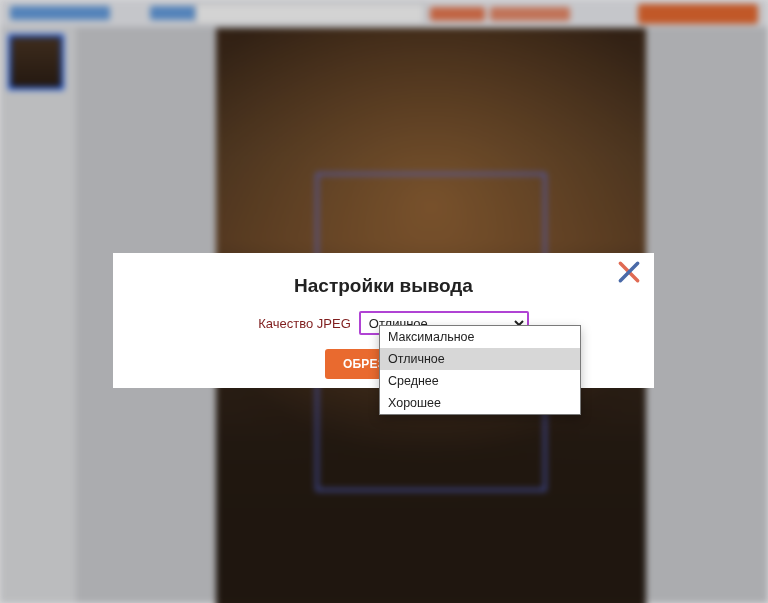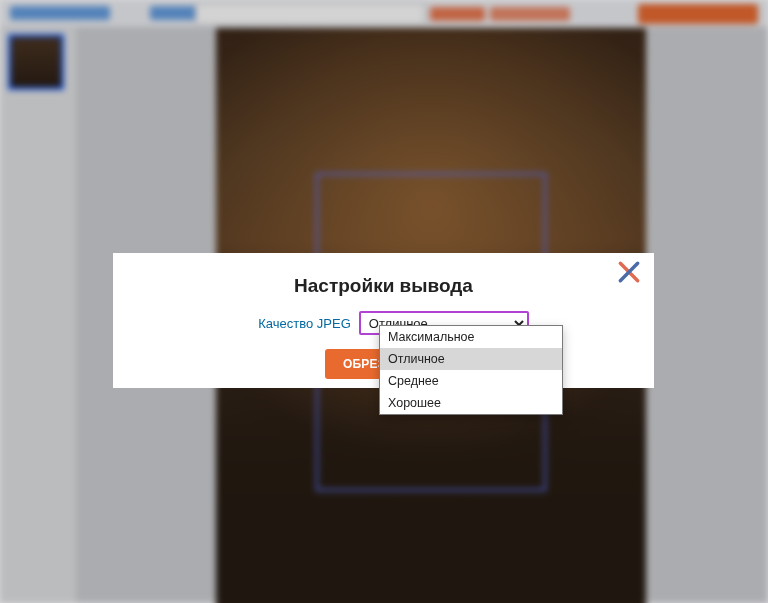--- a/index.html
+++ b/index.html
@@ -27,30 +27,30 @@
     background:linear-gradient(180deg,rgba(60,42,28,.0),rgba(38,27,18,.85));}
   
   .crop{position:absolute;left:240px;top:145px;width:230px;height:318px;border:2px solid #5b73ff;}
   
   .dim{position:absolute;inset:0;background:rgba(10,10,10,.18);}
 
   
   .modal{position:absolute;left:113px;top:253px;width:541px;height:135px;background:#fff;}
   .modal h2{margin:0;padding:22px 15px 14px;text-align:center;font-size:19px;font-weight:700;color:#222;}
   .row{display:flex;align-items:center;justify-content:center;gap:8px;}
-  .lbl{font-size:13px;color:#0369a1;margin-left:20px;}
+  .lbl{font-size:13px;color:#7f1d1d;margin-left:20px;}
   .selwrap{position:relative;}
   select.qsel{width:170px;height:24px;font-size:13px;padding:1px 4px;border:2px solid #b043d4;border-radius:2px;background:#fff;color:#222;appearance:auto;}
   .btnrow{display:flex;justify-content:center;margin-top:14px;}
   .btn{background:#e96a2f;color:#fff;border:none;border-radius:3px;font-size:12px;font-weight:700;padding:8px 18px;letter-spacing:.2px;}
   .close{position:absolute;right:12px;top:6px;width:26px;height:26px;cursor:pointer;}
   .close svg{width:26px;height:26px;}
 
   
-  .ddlist{position:absolute;left:379px;top:325px;width:184px;background:#fff;border:1px solid #7a7a7a;box-shadow:0 4px 10px rgba(0,0,0,.25);}
+  .ddlist{position:absolute;left:379px;top:325px;width:202px;background:#fff;border:1px solid #7a7a7a;box-shadow:0 4px 10px rgba(0,0,0,.25);}
   .ddlist .opt{font-size:12.5px;color:#222;padding:2px 8px;line-height:18px;cursor:default;}
   .ddlist .opt.sel{background:#d7d7d7;}
 </style>
 </head>
 <body>
 
 <div class="bg">
   <div class="topbar">
     <div class="tab1"></div>
     <div class="tab2"></div>

